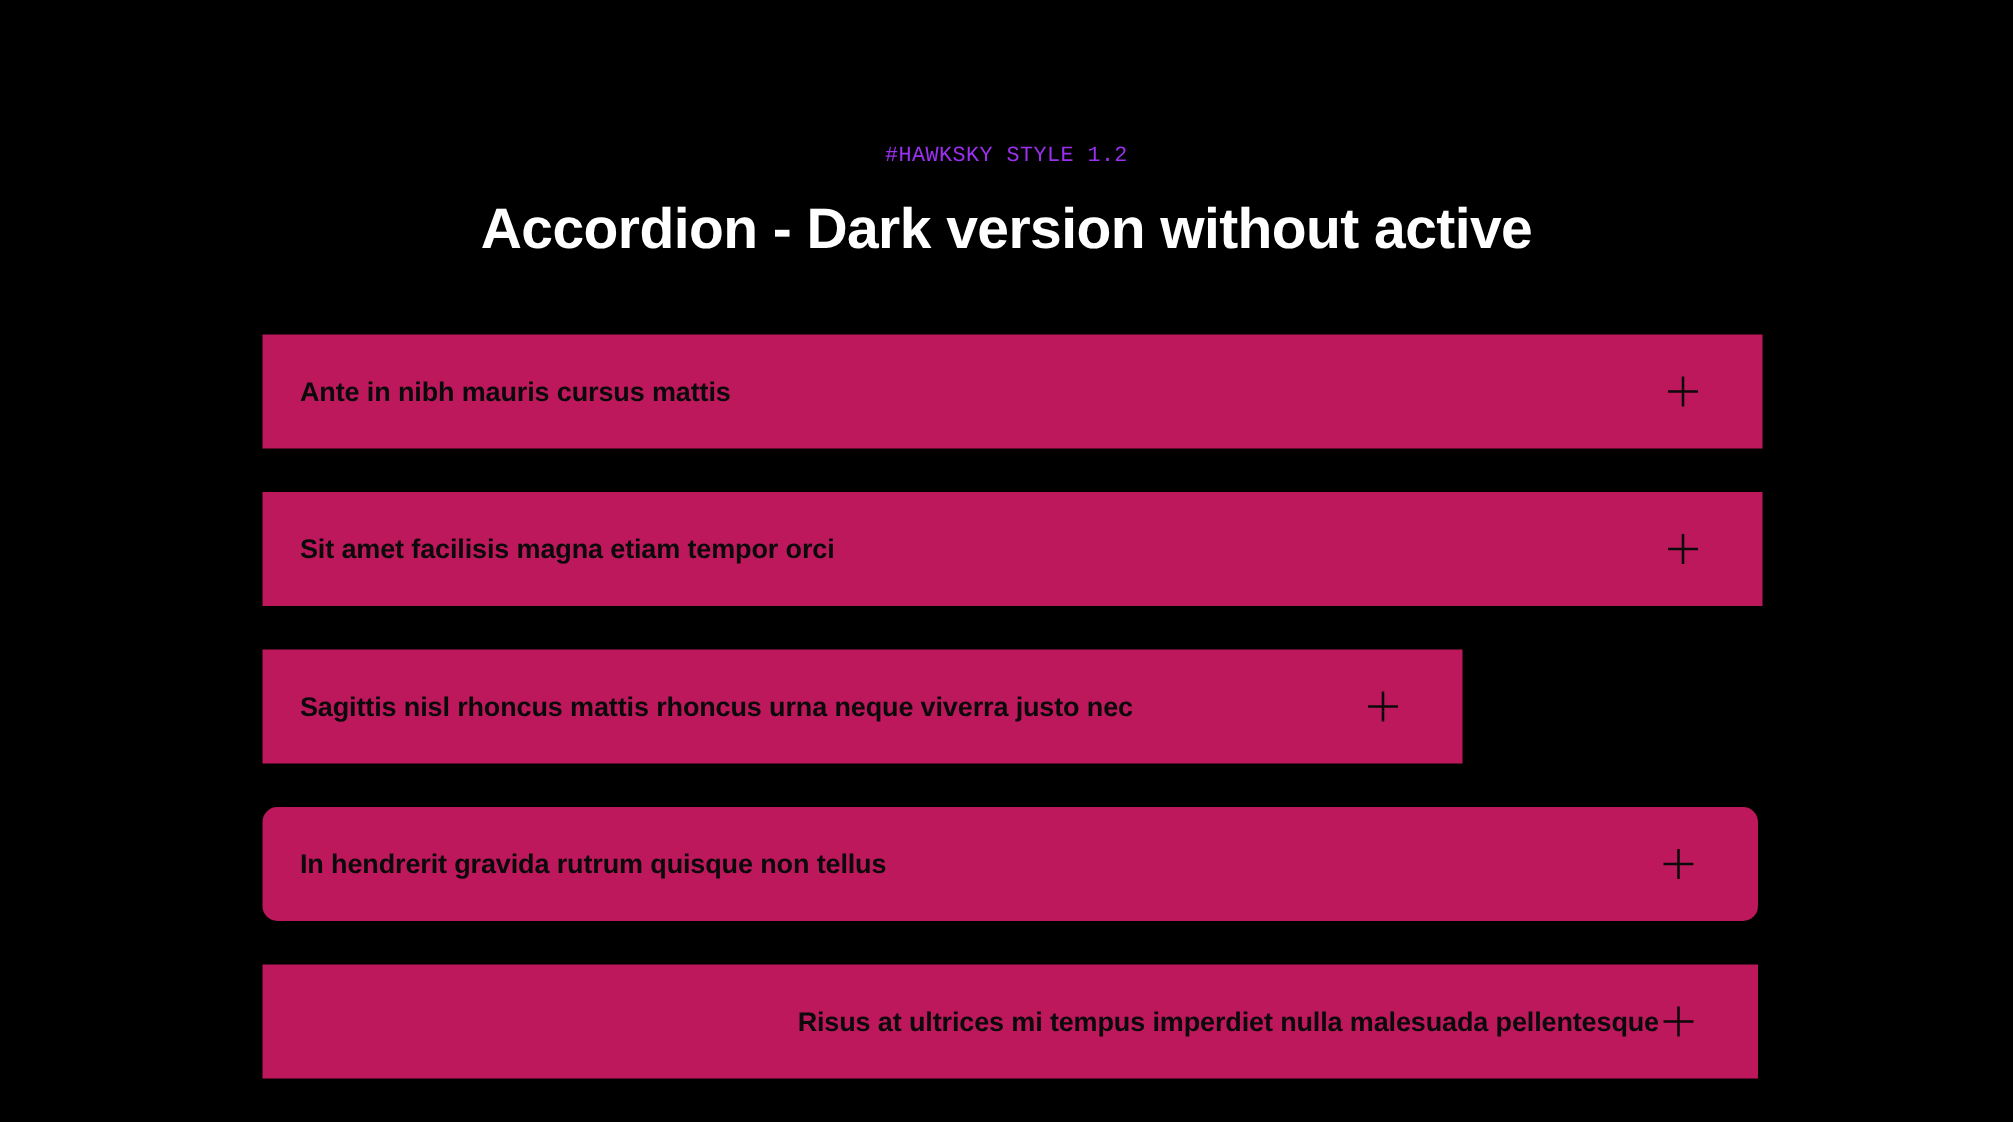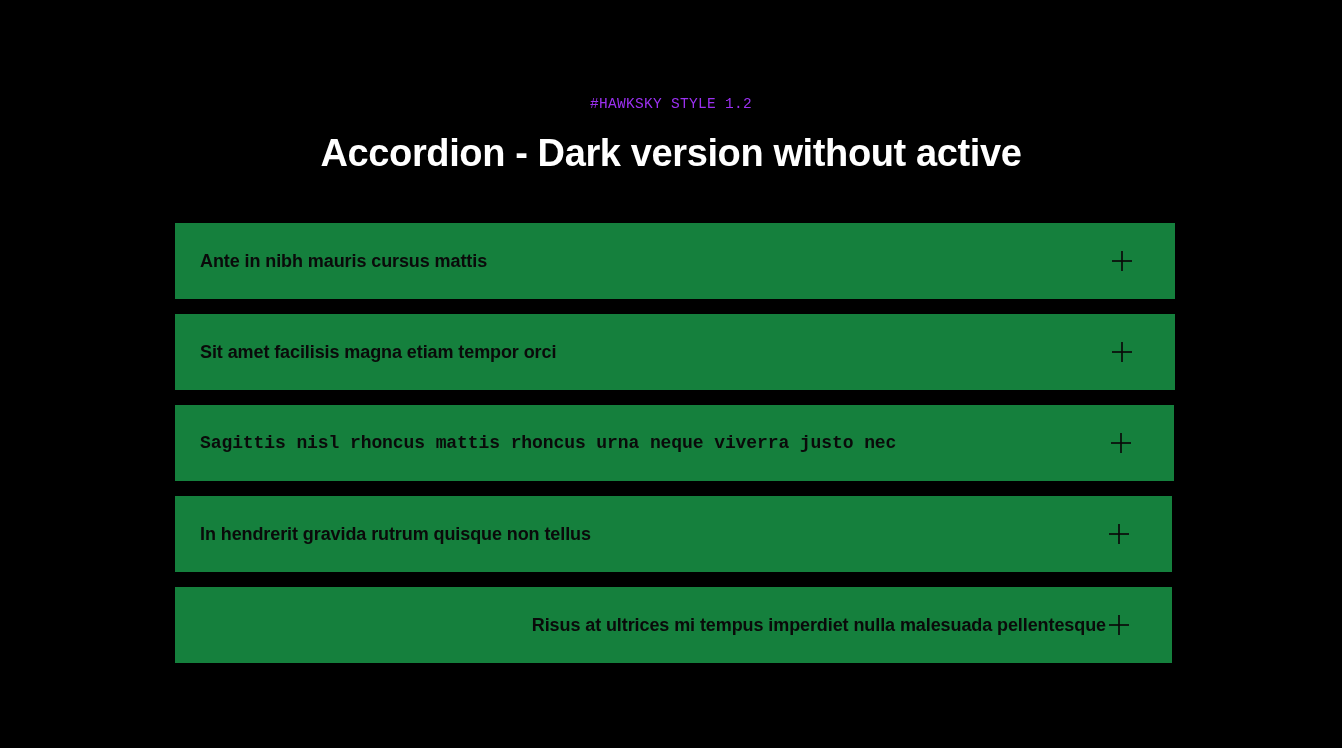--- a/index.html
+++ b/index.html
@@ -45,38 +45,38 @@
   }
 
   .accordion {
     position: absolute;
     left: 175px;
     top: 223px;
     width: 1000px;
   }
 
   .acc-item {
-    background: #15803d;
+    background: #be185d;
     height: 76px;
     display: flex;
     align-items: center;
     justify-content: space-between;
     padding: 0 26px 0 25px;
     position: relative;
   }
 
   .acc-item + .acc-item {
-    margin-top: 15px;
+    margin-top: 29px;
   }
 
   
   .acc-item.w0 { width: 1000px; }
   .acc-item.w1 { width: 1000px; }
-  .acc-item.w2 { width: 999px; font-family: Liberation Mono, monospace; }
-  .acc-item.w3 { width: 997px; }
+  .acc-item.w2 { width: 800px; }
+  .acc-item.w3 { width: 997px; border-radius: 10px; }
   .acc-item.w4 { width: 997px; justify-content: flex-end; }
 
   .acc-title {
     color: #0a0a0a;
     font-size: 18px;
     font-weight: bold;
     letter-spacing: -0.005em;
     white-space: nowrap;
   }
 

